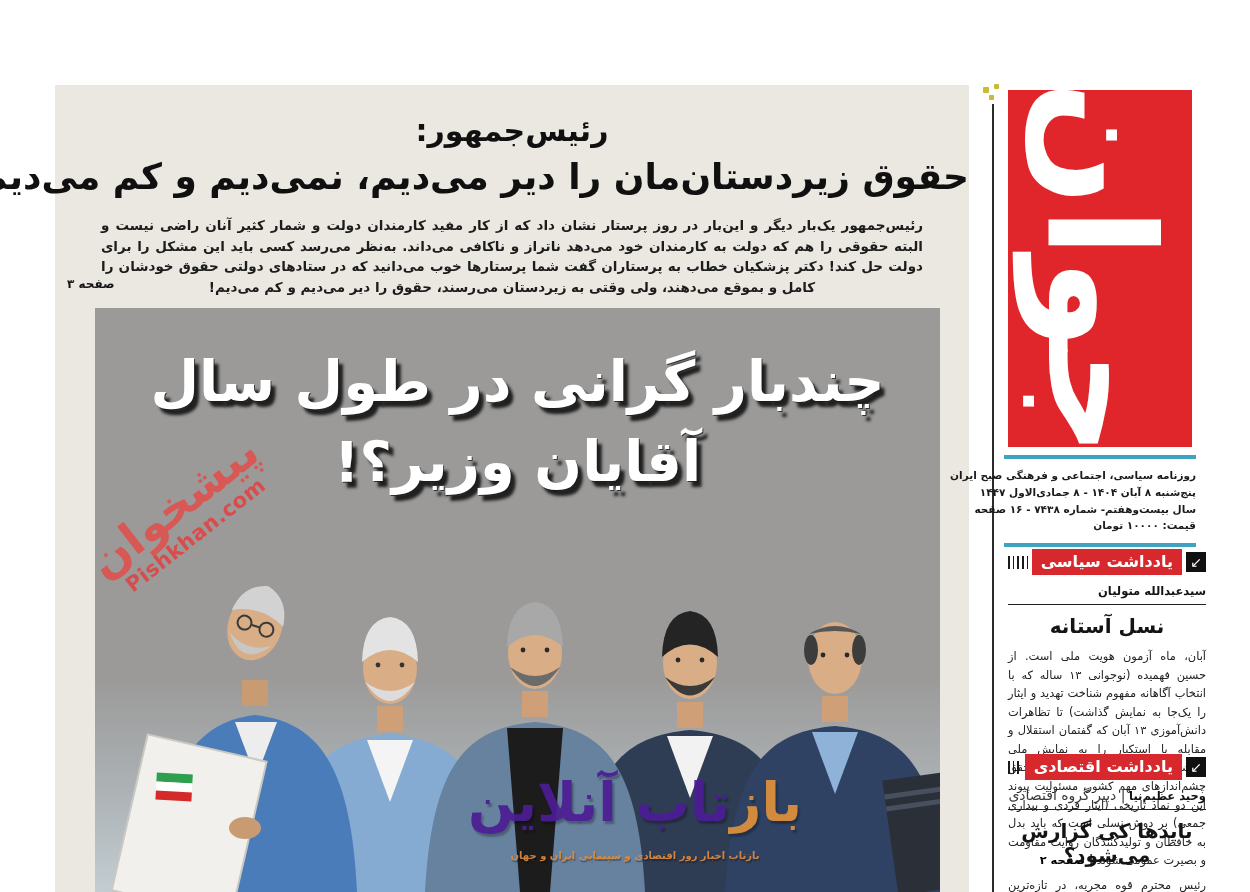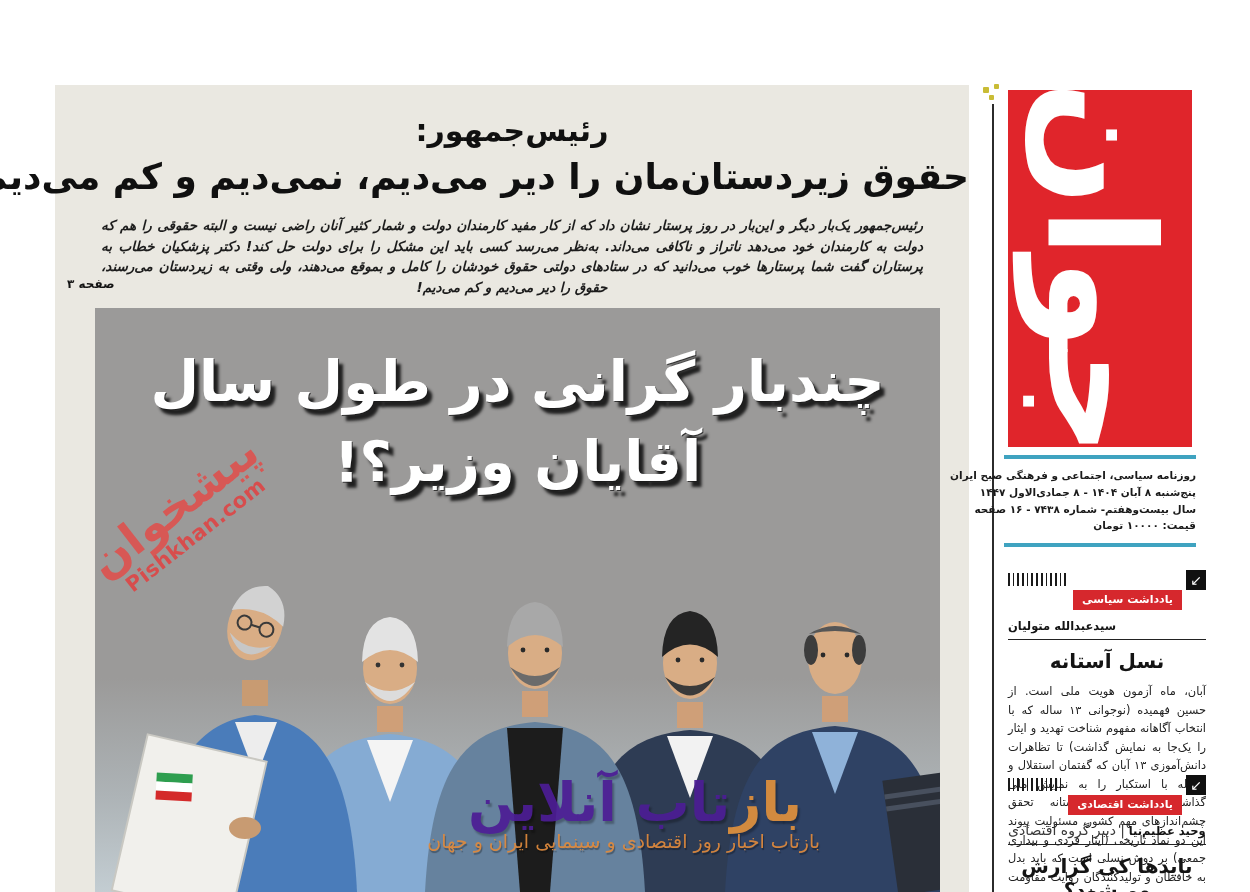--- a/index.html
+++ b/index.html
@@ -8,42 +8,42 @@
     overflow:hidden; font-family:"DejaVu Sans", sans-serif; color:#141414;border-radius:8px;
   }
   
   .paper { position:absolute; left:55px; top:85px; width:914px; height:807px; background:#eae8e1; }
 
   .lead { position:absolute; top:0; left:0; width:100%; text-align:center; direction:rtl; color:#101010; }
   .kicker { margin-top:28px; font-size:30px; font-weight:bold; }
   .headline { margin-top:8px; font-size:36px; font-weight:bold; white-space:nowrap; }
   .lead-body {
     margin:18px auto 0; width:822px; font-size:13.5px; font-weight:bold; line-height:1.52;
-    text-align:justify; text-align-last:center; color:#1c1c1c;font-style:italic;
+    text-align:justify; text-align-last:center; color:#1c1c1c;
   }
   .page-ref-lead { position:absolute; top:192px; left:12px; font-size:12px; font-weight:bold; }
 
   
   .photo { position:absolute; left:40px; top:223px; width:845px; height:584px; background:#9b9a99; overflow:hidden; }
   .photo-headline {
     position:relative; z-index:3; margin-top:34px; text-align:center; direction:rtl;
     color:#fff; font-weight:bold; font-size:56px; line-height:1.42;
     text-shadow: 5px 6px 3px rgba(25,25,25,.95), 1px 1px 0 rgba(40,40,40,.85);
   }
   .men-svg { position:absolute; left:0; top:0; width:845px; height:584px; z-index:2; }
 
   .wm-pishkhan { position:absolute; z-index:4; left:-14px; top:172px; transform:rotate(-38deg); opacity:.88; text-align:center; direction:rtl; }
   .wm-pishkhan .fa  { font-size:46px; font-weight:bold; color:#e04f4c; line-height:1.05; }
   .wm-pishkhan .url { font-size:21px; font-weight:bold; color:#e04343; letter-spacing:.5px; direction:ltr; }
 
   .wm-baztab { position:absolute; z-index:5; left:355px; top:468px; width:370px; text-align:center; direction:rtl; opacity:.92; }
   .wm-baztab .title { font-size:54px; font-weight:bold; line-height:1; text-shadow:2px 3px 2px rgba(0,0,0,.3); white-space:nowrap; }
   .wm-baztab .t1 { color:#e0913c; }
   .wm-baztab .t2 { color:#4c1d95; }
-  .wm-baztab .subtitle { margin-top:0; font-size:19px; font-weight:normal; color:#e08a3c; text-shadow:1px 2px 1px rgba(0,0,0,.35); white-space:nowrap; }
+  .wm-baztab .subtitle { margin-top:20px; font-size:10px; font-weight:bold; color:#e08a3c; text-shadow:1px 2px 1px rgba(0,0,0,.35); white-space:nowrap; }
 
   
   .dot { position:absolute; background:#c9bc35; border-radius:1px; }
   .dot-1 { left:983px; top:87px; width:6px; height:6px; }
   .dot-2 { left:994px; top:84px; width:5px; height:5px; }
   .dot-3 { left:989px; top:95px; width:5px; height:5px; }
   .divider-line { position:absolute; left:992px; top:104px; width:2px; height:788px; background:#2b2b2b; }
 
   .logo-box {
     position:absolute; left:1008px; top:90px; width:184px; height:357px; background:#e0252b;
@@ -54,23 +54,23 @@
   .masthead-info { position:absolute; left:1004px; top:455px; width:192px; direction:rtl; text-align:right; color:#1a1a1a; }
   .cyan-bar { height:4px; background:#3fa3c0; }
   .info-lines { padding:8px 0 9px; }
   .info-line { font-size:10.5px; font-weight:bold; line-height:1.6; white-space:nowrap; }
 
   .note { position:absolute; left:1008px; width:198px; direction:rtl; color:#141414; }
   .note-1 { top:549px; }
   .note-2 { top:754px; }
   .note-header { display:flex; align-items:center; gap:4px; direction:rtl; }
   .arrow-box { width:20px; height:20px; background:#101010; color:#fff; display:flex; align-items:center; justify-content:center; font-size:14px; flex:0 0 auto; }
-  .badge { background:#d6282d; color:#fff; font-size:11px; font-weight:bold; padding:3px 9px 4px; flex:0 0 auto;margin-top:41px; }
+  .badge { background:#d6282d; color:#fff; font-size:16px; font-weight:bold; padding:3px 9px 4px; flex:0 0 auto; }
   .stripes { flex:1 1 auto; height:13px; background:repeating-linear-gradient(90deg,#1a1a1a 0 1.6px, transparent 1.6px 4.7px); }
-  .note-author { margin-top:7px; text-align:left; font-size:11.5px; }
+  .note-author { margin-top:7px; text-align:right; font-size:11.5px; }
   .note-author .name { font-weight:bold; }
   .note-author .role { font-size:14px; color:#3a3a3a; }
   .note-rule { margin-top:6px; border-bottom:1.5px solid #222; }
   .note-title { margin-top:9px; text-align:center; font-size:20px; font-weight:bold; }
   .note-body { margin-top:9px; font-size:11.4px; line-height:1.63; text-align:justify; color:#222; }
   .note-body .pref { font-weight:bold; color:#000; }
 </style>
 </head>
 <body>
 

